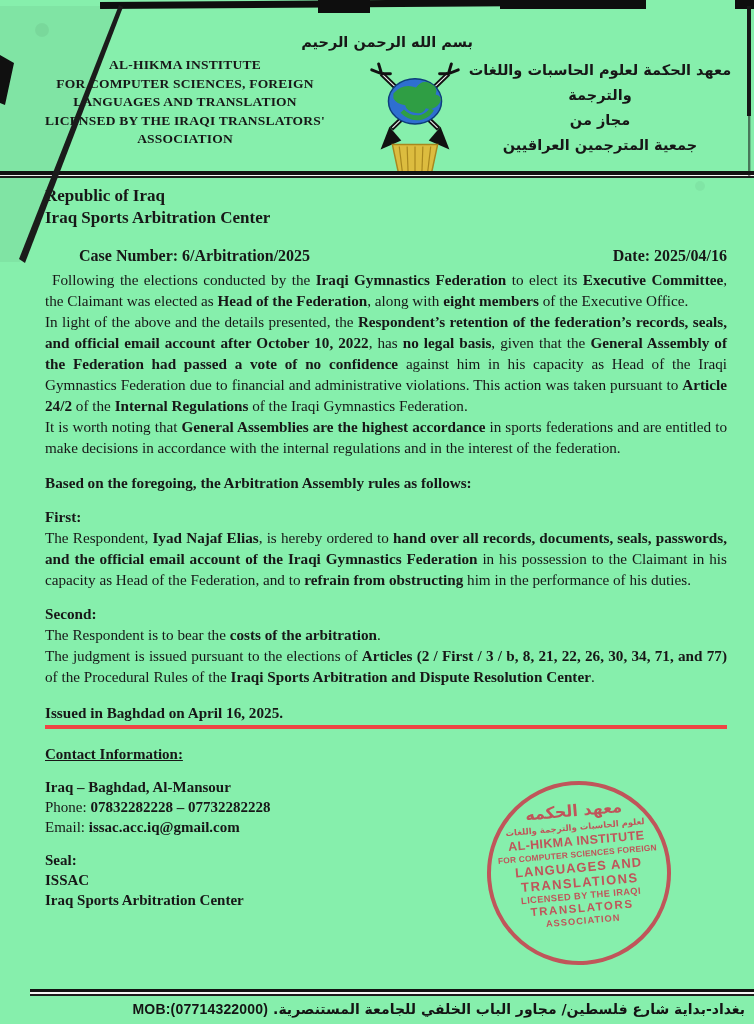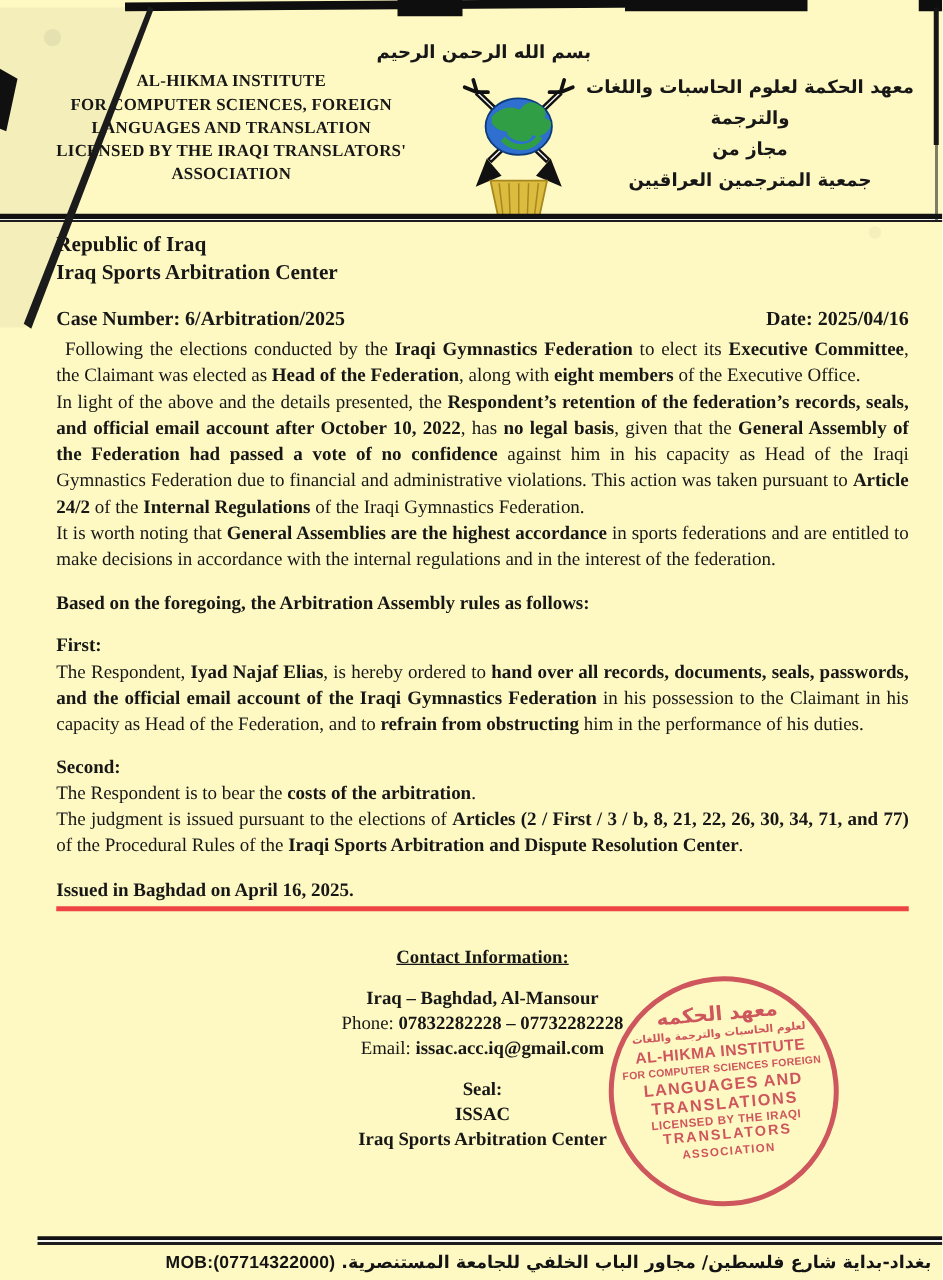--- a/index.html
+++ b/index.html
@@ -1,18 +1,18 @@
 <!DOCTYPE html>
 <html><head>
 <meta charset="utf-8">
 <style>
   html,body{margin:0;padding:0;background:#ffffff;}
   .scan{
     position:relative;width:754px;height:1024px;overflow:hidden;
-    background:#fef9c3;color:#171717;
+    background:#86efac;color:#171717;
     font-family:"Liberation Serif", serif;
   }
   
   .artifacts{position:absolute;left:0;top:0;z-index:6;pointer-events:none;}
   
   .header{position:absolute;top:26px;left:0;right:0;height:148px;z-index:2;}
   .bismillah{
     position:absolute;left:292px;top:8px;width:190px;text-align:center;
     font-family:"DejaVu Sans",sans-serif;font-weight:bold;font-size:14.5px;direction:rtl;
   }
@@ -28,31 +28,31 @@
   .hr-top{
     position:absolute;top:171px;left:0;width:754px;height:8px;z-index:3;
     background:linear-gradient(to bottom,#121212 0,#121212 4px,#f6f6f4 4px,#f6f6f4 5px,#1d1d1d 5px,#1d1d1d 7px,rgba(0,0,0,0) 7px);
   }
   
   .content{
     position:absolute;top:185px;left:45px;width:682px;z-index:2;
     font-size:15.2px;line-height:21px;text-align:justify;
   }
   .org{font-size:17px;line-height:22px;font-weight:bold;text-align:left;}
-  .case-row{display:flex;justify-content:space-between;font-weight:bold;font-size:16px;margin-top:16px;text-align:left;}
+  .case-row{display:flex;justify-content:space-between;font-weight:bold;font-size:16px;margin-top:16px;text-align:left;margin-left:34px;}
   .para{}
   .para.indent{text-indent:7px;}
   .b{font-weight:bold;}
   .ruling-intro{margin-top:14px;font-weight:bold;text-align:left;}
   .sec-head{margin-top:13px;font-weight:bold;text-align:left;}
   .issued{
     margin-top:15px;font-weight:bold;text-align:left;
     border-bottom:4px solid #ef4444;padding-bottom:2px;
   }
-  .contact{margin-top:27px;text-align:center;font-size:15px;line-height:20px;}
+  .contact{margin-top:15px;text-align:left;font-size:15px;line-height:20px;}
   .contact-head{font-weight:bold;text-decoration:underline;}
   .cblock{margin-top:13px;}
   
   .stamp{
     position:absolute;left:487px;top:781px;width:184px;height:184px;z-index:4;
     transform:rotate(-5deg);color:#c8404f;opacity:.88;text-align:center;
     font-family:"Liberation Sans",sans-serif;
   }
   .stamp-circle{position:absolute;left:0;top:0;right:0;bottom:0;border:4px solid currentColor;border-radius:50%;}
   .stamp-text{position:absolute;left:6px;right:6px;top:20px;}

